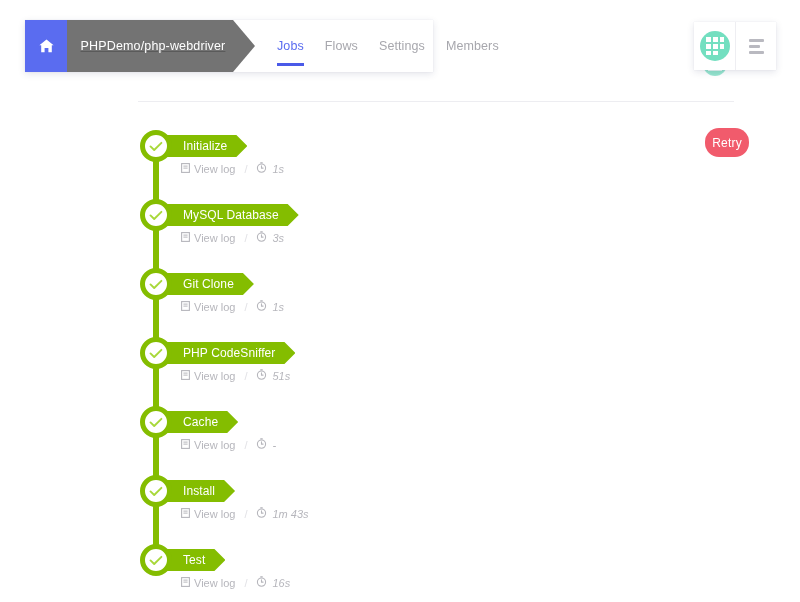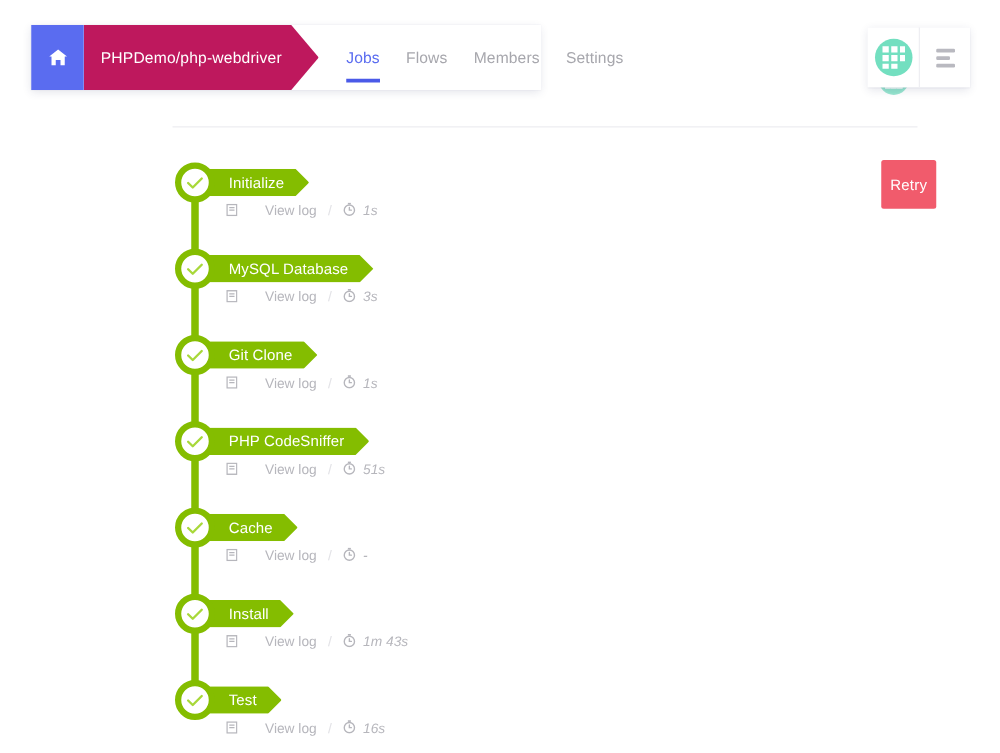--- a/index.html
+++ b/index.html
@@ -101,27 +101,28 @@
 
   .breadcrumb-wrap {
     position: relative;
     flex: 0 0 auto;
     width: 188px;
     height: 52px;
   }
   .breadcrumb {
     position: absolute;
     inset: 0;
-    background: #be185d;
+    background: #737373;
     display: flex;
     align-items: center;
     justify-content: center;
     -webkit-clip-path: polygon(0 0, calc(100% - 22px) 0, 100% 50%, calc(100% - 22px) 100%, 0 100%);
     clip-path: polygon(0 0, calc(100% - 22px) 0, 100% 50%, calc(100% - 22px) 100%, 0 100%);
     cursor: pointer;
+    text-decoration: underline;
   }
   .breadcrumb-label {
     color: #ffffff;
     font-size: 12.5px;
     letter-spacing: .15px;
     padding-right: 16px;
     white-space: nowrap;
   }
 
   .tabs {
@@ -215,26 +216,26 @@
     width: 596px;
     height: 1px;
     background: #ededf1;
   }
 
   .retry-button {
     position: absolute;
     right: 51px;
     top: 128px;
     width: 44px;
-    height: 39px;
+    height: 29px;
     background: #f15b6c;
     color: #ffffff;
     font-size: 12px;
     border: none;
-    border-radius: 2px;
+    border-radius: 14px;
     cursor: pointer;
     letter-spacing: .2px;
     font-family: "Liberation Sans", sans-serif;
   }
 
   
   .pipeline {
     position: absolute;
     left: 140px;
     top: 130px;
@@ -299,21 +300,21 @@
     top: 32px;
     display: flex;
     align-items: center;
     font-size: 11px;
     color: #b6b6bc;
     white-space: nowrap;
   }
   .view-log {
     display: flex;
     align-items: center;
-    gap: 22px;
+    gap: 4px;
     color: #b6b6bc;
     cursor: pointer;
   }
   .meta-sep {
     margin: 0 9px;
     color: #e2e2e6;
   }
   .duration {
     display: flex;
     align-items: center;
@@ -350,24 +351,24 @@
     </div>
 
     <div class="tabs">
       <div class="tab active">
         <span>Jobs</span>
       </div>
       <div class="tab">
         <span>Flows</span>
       </div>
       <div class="tab">
+        <span>Settings</span>
+      </div>
+      <div class="tab">
         <span>Members</span>
-      </div>
-      <div class="tab">
-        <span>Settings</span>
       </div>
     </div>
   </div>
 
   <div class="topright">
     <div class="avatar-cell">
       <span class="identicon">
         <i style="left:6px;  top:6px;  width:5px; height:5px;"></i>
         <i style="left:13px; top:6px;  width:5px; height:5px;"></i>
         <i style="left:20px; top:6px;  width:4px; height:5px;"></i>

